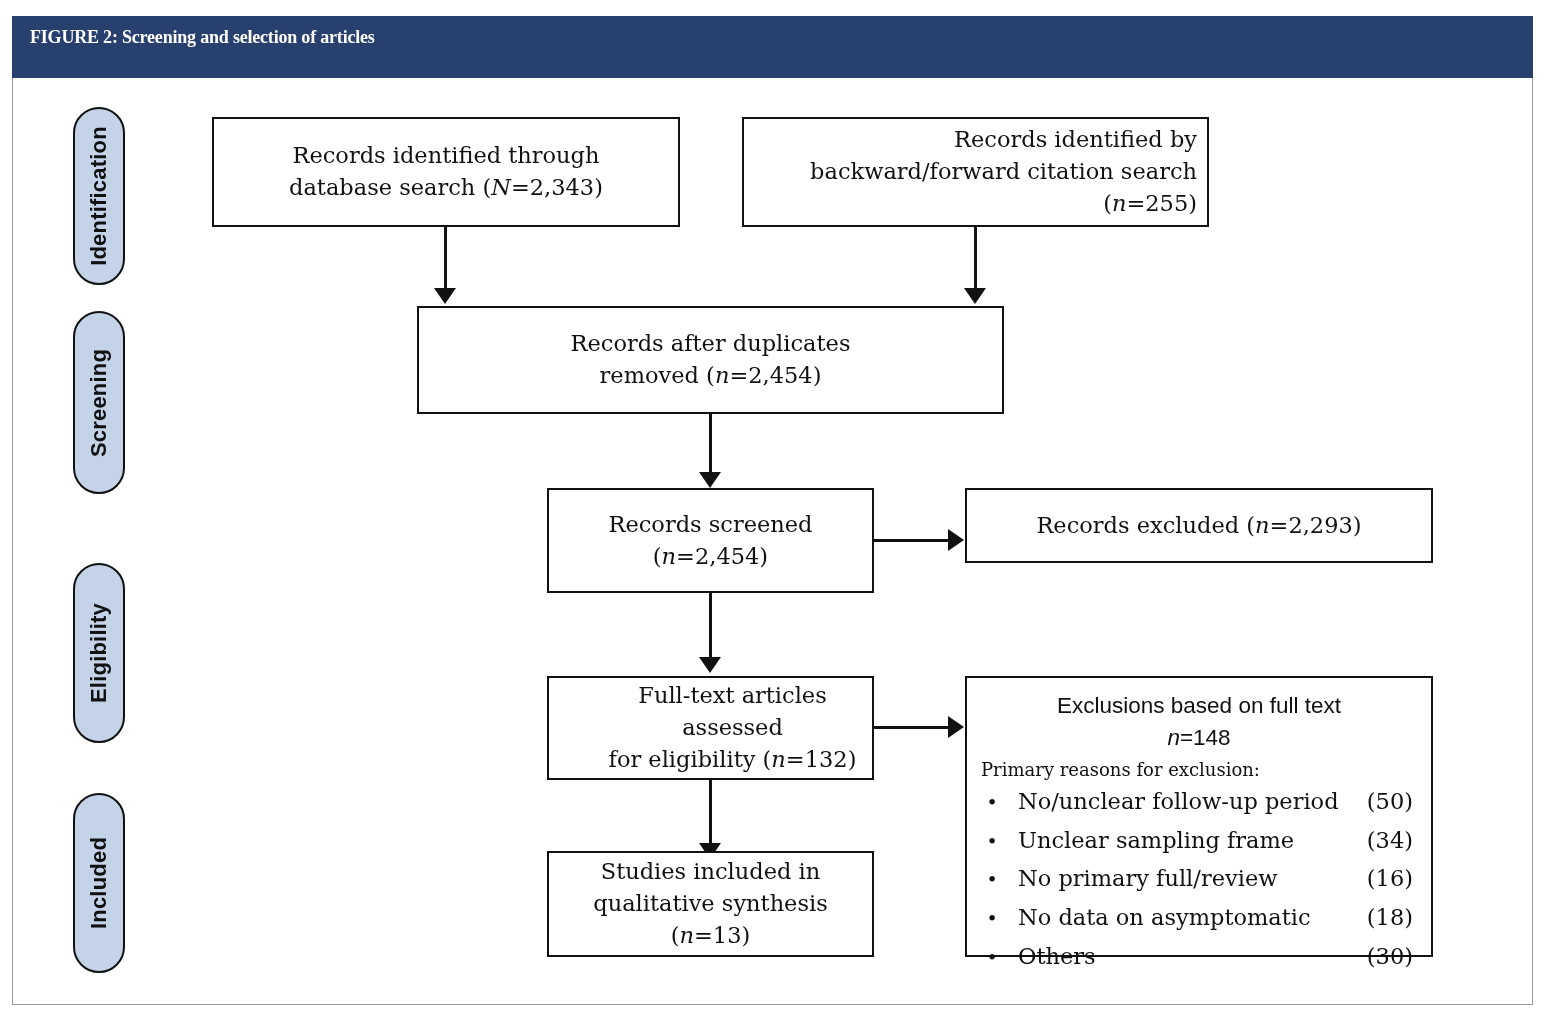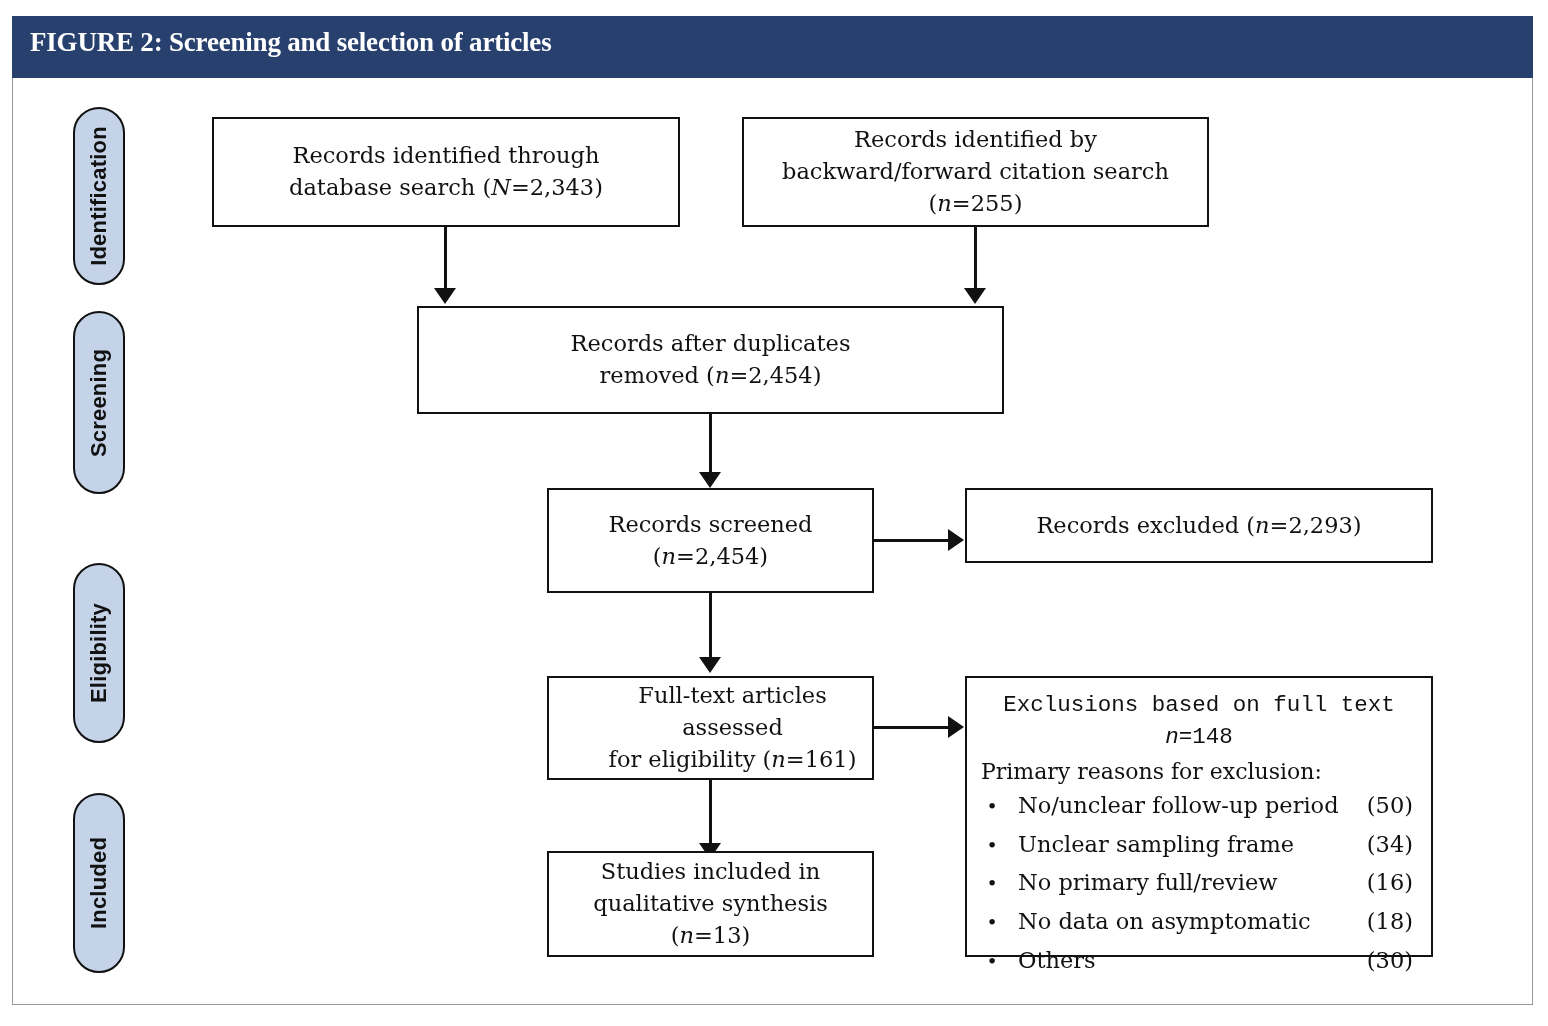--- a/index.html
+++ b/index.html
@@ -5,38 +5,38 @@
   html,body{margin:0;padding:0;background:#ffffff;}
   body{width:1548px;height:1026px;font-family:"DejaVu Serif",serif;}
 
   .page{position:relative;width:1548px;height:1026px;background:#fff;overflow:hidden;}
 
   
   .frame{position:absolute;left:12px;top:16px;width:1521px;height:989px;border:1.5px solid #9a9a9a;box-sizing:border-box;}
 
   
   .header-bar{position:absolute;left:12px;top:16px;width:1521px;height:62px;background:#28406d;box-sizing:border-box;}
-  .header-title{position:absolute;left:18px;top:11px;color:#ffffff;font-family:"Liberation Serif",serif;font-weight:bold;font-size:27px;letter-spacing:-0.2px;white-space:nowrap;}
+  .header-title{position:absolute;left:18px;top:11px;color:#ffffff;font-family:"Liberation Serif",serif;font-weight:bold;font-size:18px;letter-spacing:-0.2px;white-space:nowrap;}
 
   
   .stage{position:absolute;width:52px;background:#c5d3e9;border:2.5px solid #111;border-radius:26px;box-sizing:border-box;}
   .stage span{position:absolute;left:50%;top:50%;transform:translate(-50%,-50%) rotate(-90deg);white-space:nowrap;
               font-family:"Liberation Sans",sans-serif;font-weight:bold;font-size:22px;color:#111;letter-spacing:0.2px;}
 
   
   .box{position:absolute;background:#fff;border:2.5px solid #111;box-sizing:border-box;
        display:flex;align-items:center;justify-content:center;text-align:center;}
   .box .txt{font-family:"DejaVu Serif",serif;font-size:22.5px;color:#111;line-height:1.42;padding:0 10px;}
   .box .txt i{font-style:italic;}
 
   
   .excl-box{position:absolute;background:#fff;border:2.5px solid #111;box-sizing:border-box;padding:12px 14px 10px 14px;}
-  .excl-head{text-align:center;font-family:Liberation Mono, monospace;font-size:22.5px;color:#111;line-height:1.40;}
+  .excl-head{text-align:center;font-family:Liberation Sans, sans-serif;font-size:22.5px;color:#111;line-height:1.40;}
   .excl-head i{font-style:italic;}
-  .excl-sub{margin-top:6px;font-family:"DejaVu Serif",serif;font-size:22px;color:#111;}
+  .excl-sub{margin-top:6px;font-family:"DejaVu Serif",serif;font-size:18px;color:#111;}
   .excl-list{list-style:none;margin:2px 0 0 0;padding:0;}
   .excl-list li{display:flex;align-items:baseline;font-family:"DejaVu Serif",serif;font-size:22.5px;color:#111;line-height:1.72;}
   .excl-list li .bullet{width:22px;flex:0 0 22px;text-align:center;font-size:19px;}
   .excl-list li .reason{flex:1 1 auto;white-space:nowrap;margin-left:15px;}
   .excl-list li .count{flex:0 0 auto;width:66px;text-align:right;padding-right:4px;}
 
   
   .vline{position:absolute;width:3px;background:#111;}
   .hline{position:absolute;height:3px;background:#111;}
   .arrow-down{position:absolute;width:0;height:0;border-left:11px solid transparent;border-right:11px solid transparent;border-top:16px solid #111;}
@@ -66,21 +66,21 @@
     <span>Included</span>
   </div>
 
   <div class="box" style="left:212px;top:117px;width:468px;height:110px;">
     <div class="txt">
       <span>Records identified through</span><br>
       <span>database search (</span><i>N</i><span>=2,343)</span>
     </div>
   </div>
 
-  <div class="box" style="left:742px;top:117px;width:467px;height:110px;">
+  <div class="box" style="left:742px;top:117px;width:467px;height:110px;text-align:right;">
     <div class="txt">
       <span>Records identified by</span><br>
       <span>backward/forward citation search (</span><i>n</i><span>=255)</span>
     </div>
   </div>
 
   <div class="vline" style="left:444px;top:227px;height:62px;"></div>
   <div class="arrow-down" style="left:434px;top:288px;"></div>
 
   <div class="vline" style="left:974px;top:227px;height:62px;"></div>
@@ -110,21 +110,21 @@
       <span>Records excluded (</span><i>n</i><span>=2,293)</span>
     </div>
   </div>
 
   <div class="vline" style="left:709px;top:593px;height:65px;"></div>
   <div class="arrow-down" style="left:699px;top:657px;"></div>
 
   <div class="box" style="left:547px;top:676px;width:327px;height:104px;padding-left:44px;">
     <div class="txt">
       <span>Full-text articles assessed</span><br>
-      <span>for eligibility (</span><i>n</i><span>=161)</span>
+      <span>for eligibility (</span><i>n</i><span>=132)</span>
     </div>
   </div>
 
   <div class="hline" style="left:874px;top:726px;width:75px;"></div>
   <div class="arrow-right" style="left:948px;top:716px;"></div>
 
   <div class="excl-box" style="left:965px;top:676px;width:468px;height:281px;">
     <div class="excl-head">Exclusions based on full text</div>
     <div class="excl-head">
       <i>n</i><span>=148</span>

